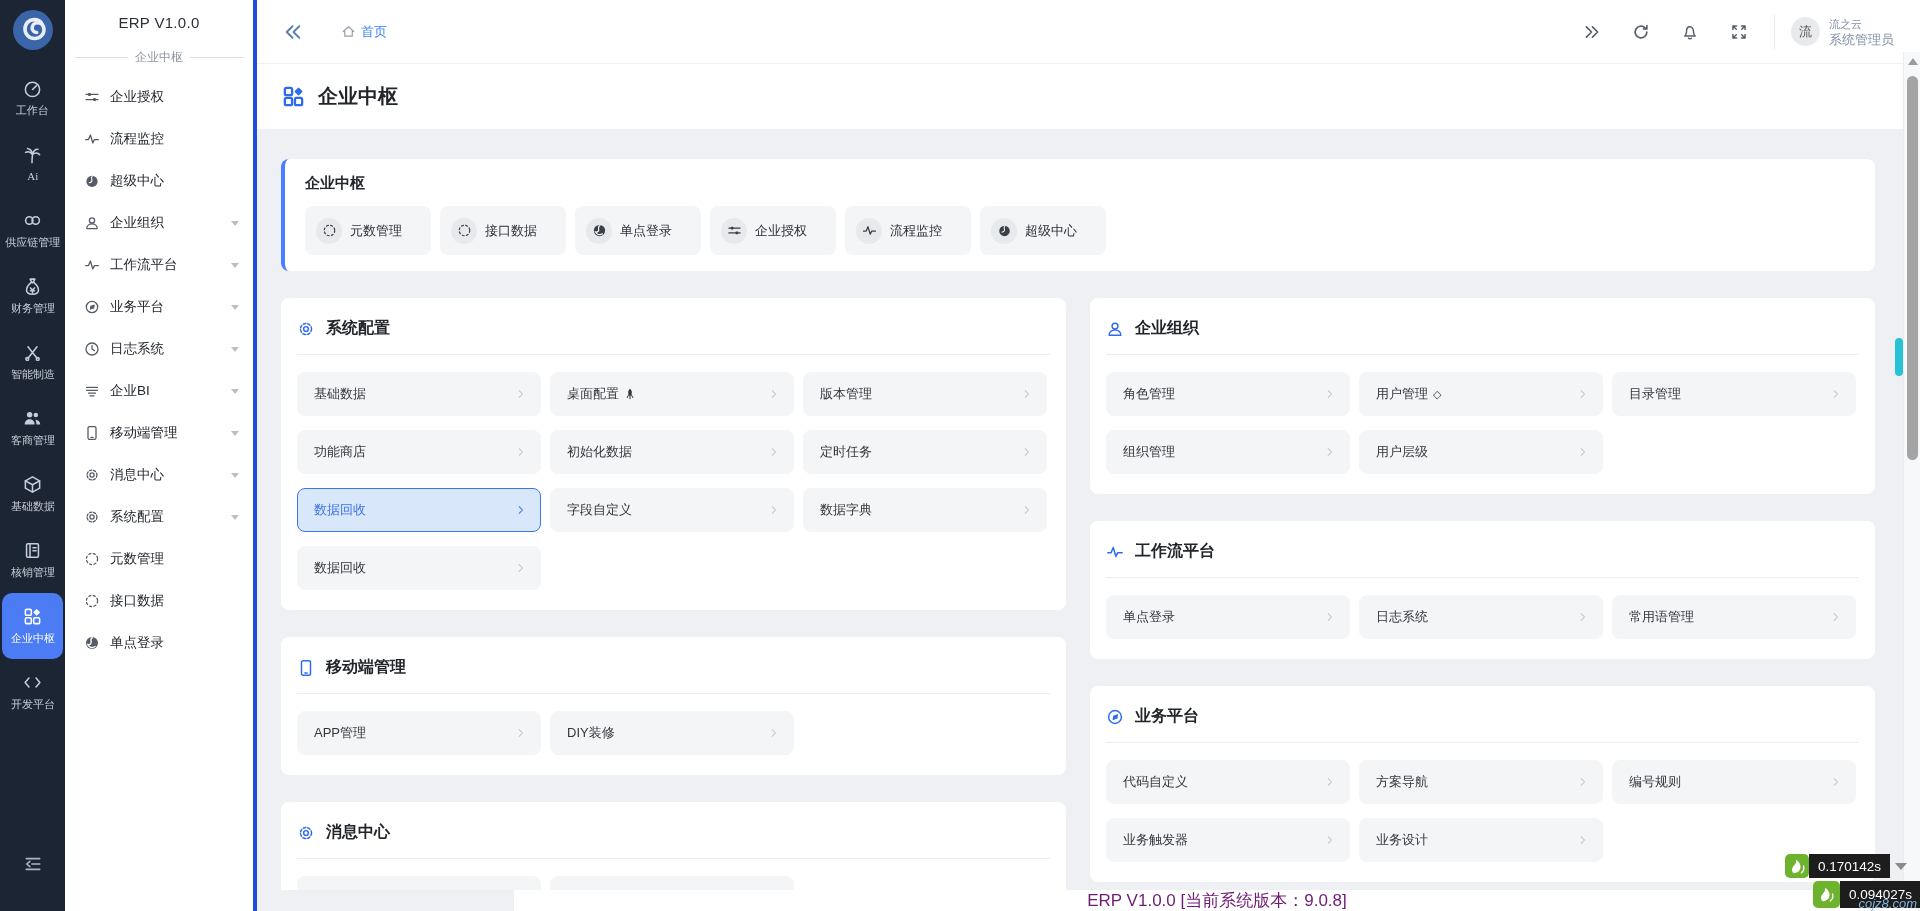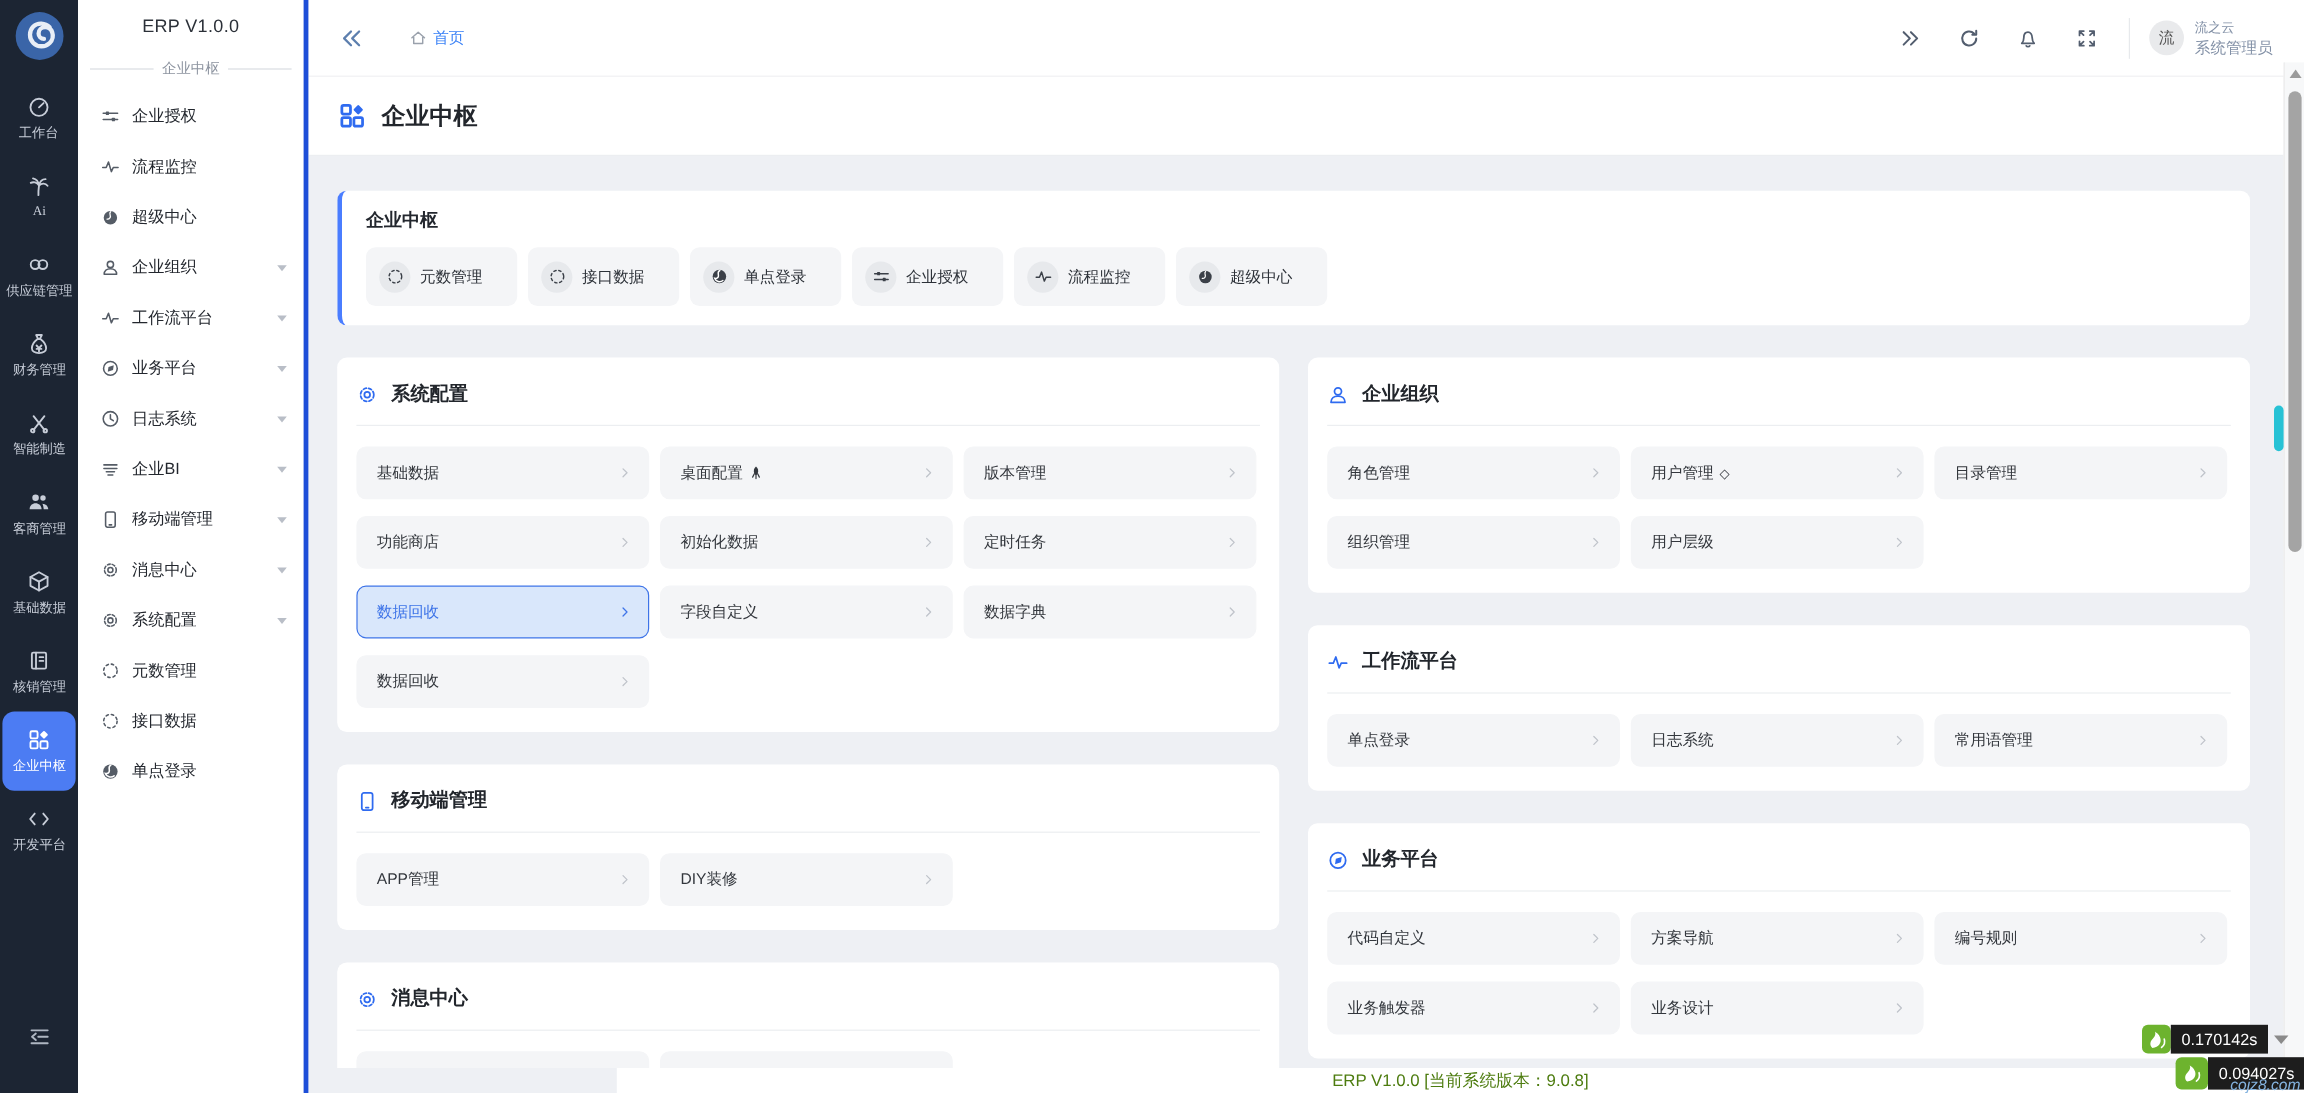--- a/index.html
+++ b/index.html
@@ -94,21 +94,21 @@
   .pill.active { background:#d9e7fb; border-color:#3e74e8; }
   .pill.active .plb { color:#3e74e8; }
   .pill.active .chev { color:#3e74e8; }
   .sfx { display:inline-flex; width:12px; height:12px; color:#33373d; }
   .sfx svg { width:12px; height:12px; }
   .sfx-diamond { font-size:11px; color:#33373d; }
 
   
   .statusbar { position:absolute; left:257px; right:0; bottom:0; height:21px; background:#fff;
     display:flex; align-items:center; justify-content:center; z-index:25; }
-  .statusbar .stxt { font-size:14px; color:#4d7c0f;text-align:right; }
+  .statusbar .stxt { font-size:17px; color:#701a75;text-align:right; }
 
   
   .os-track { position:absolute; right:0; top:52px; bottom:0; width:17px; background:#f7f8f9;
     border-left:1px solid #ececec; z-index:24; }
   .os-up { position:absolute; top:6px; left:3.5px; width:0; height:0;
     border-left:5px solid transparent; border-right:5px solid transparent; border-bottom:7px solid #9b9b9b; }
   .os-thumb { position:absolute; top:24px; left:3px; width:11px; height:384px; background:#a4a4a4; border-radius:7px; }
   .is-thumb { position:absolute; right:17px; top:338px; width:8px; height:38px; background:#27c2d5;
     border-radius:4px; z-index:24; }
 

